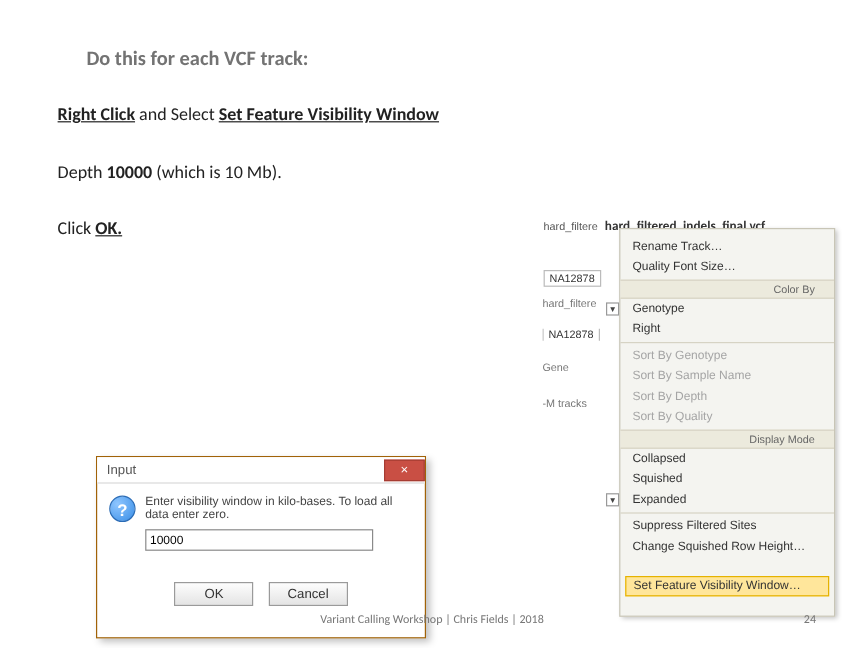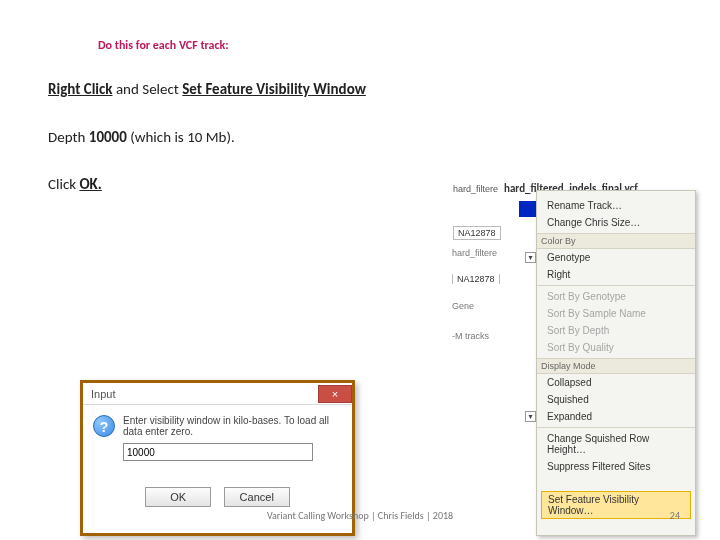--- a/index.html
+++ b/index.html
@@ -14,24 +14,24 @@
   }
   .slide { width: 720px; height: 540px; position: relative; padding: 38px 48px 0 48px; }
   .title {
     font-size: 28px;
     font-weight: 300;
     color: #222;
     margin: 0 0 28px 0;
     font-family: "Segoe UI Light","Segoe UI",Calibri,Arial,sans-serif;
   }
   .subhead {
-    color: #be185d;
+    color: #737373;
     font-weight: 700;
-    font-size: 12px;
-    margin-left: 50px;
+    font-size: 17px;
+    margin-left: 24px;
     margin-bottom: 28px;
   }
   .step { font-size: 15px; margin: 0 0 28px 0; color: #222; max-width: 355px; line-height: 1.3; }
   .step .b { font-weight: 700; }
   .ul { text-decoration: underline; text-align: right; }
 
   .track-label-row {
     display: flex; align-items: center; margin-bottom: 6px;
   }
   .tiny { font-size: 9px; color: #555; margin-right: 6px; font-family: Arial, sans-serif; }
@@ -41,50 +41,50 @@
   }
   .bars-strip {
     height: 16px; width: 176px; display: flex; overflow: hidden;
   }
   .bars-strip span { display:block; height:16px; }
   .bars-bg { background:#0026c2; }
   .bars-r  { background:#d40000; }
 
   
   .ctxmenu {
-    position: absolute; right: 24px; top: 190px; width: 160px;
+    position: absolute; right: 24px; top: 190px; width: 180px;
     background: #f4f4f0; border: 1px solid #c8c5b6; font-size: 10px;
     font-family: "Segoe UI", Tahoma, sans-serif; color: #333;
     box-shadow: 2px 2px 4px rgba(0,0,0,0.25);
   }
   .ctxmenu .item { padding: 3px 10px; }
   .ctxmenu .item.disabled { color: #a5a5a5; }
   .ctxmenu .section {
-    padding: 2px 4px; font-size: 9px; color: #666;
+    padding: 2px 16px; font-size: 9px; color: #666;
     border-top: 1px solid #d6d3c4; border-bottom: 1px solid #d6d3c4;
-    background: #eceadd; margin-top: 2px;
+    background: #eceadd; margin-top: 2px; text-align: right;
   }
   .ctxmenu .hl {
     background: #ffe69b; border: 1px solid #e5b200;
     margin: 16px 4px; padding: 2px 6px;
   }
   .ctxmenu .chev { position: absolute; left: -12px; width: 11px; height: 11px;
     background: #fff; border: 1px solid #999; font-size: 8px; line-height: 9px;
     text-align: center; color: #444;
   }
   .ctxmenu .item-rel { position: relative; }
 
   
   .ghosts { position:absolute; right: 190px; top: 188px; width: 78px; font-size:9px; color:#777; font-family:Arial,sans-serif; }
   .ghosts div { margin-bottom: 16px; white-space: nowrap; overflow:hidden; text-overflow:clip; }
 
   
   .dialog {
     position: absolute; left: 80px; top: 380px; width: 275px;
-    border: 3px solid #a16207; background: #fff;
+    border: 1px solid #a16207; background: #fff;
     box-shadow: 3px 3px 6px rgba(0,0,0,0.25);
     font-family: "Segoe UI", Tahoma, sans-serif;
   }
   .dialog .titlebar {
     height: 22px; background: #fff; border-bottom: 1px solid #d9d9d9;
     display:flex; align-items:center; justify-content:space-between;
     padding: 0 0 0 8px;
   }
   .dialog .titlebar .t { font-size: 11px; color: #555; }
   .dialog .closebtn {
@@ -166,42 +166,42 @@
   <div class="ghosts">
     <div style="margin-top:60px">hard_filtere</div>
     <div><span class="badge">NA12878</span></div>
     <div style="margin-top:17px">Gene</div>
     <div style="margin-top:20px">-M tracks</div>
   </div>
 
   <div class="ctxmenu">
     <div style="height:6px"></div>
     <div class="item">Rename Track…</div>
-    <div class="item">Change Chris Size…</div>
+    <div class="item">Quality Font Size…</div>
     <div class="section">Color By</div>
     <div class="item item-rel">
       <span class="chev">▾</span>
       <span>Genotype</span>
     </div>
     <div class="item">Right</div>
     <div style="border-top:1px solid #d6d3c4;margin:2px 0"></div>
     <div class="item disabled">Sort By Genotype</div>
     <div class="item disabled">Sort By Sample Name</div>
     <div class="item disabled">Sort By Depth</div>
     <div class="item disabled">Sort By Quality</div>
     <div class="section">Display Mode</div>
     <div class="item">Collapsed</div>
     <div class="item">Squished</div>
     <div class="item item-rel">
       <span class="chev">▾</span>
       <span>Expanded</span>
     </div>
     <div style="border-top:1px solid #d6d3c4;margin:2px 0"></div>
+    <div class="item">Suppress Filtered Sites</div>
     <div class="item">Change Squished Row Height…</div>
-    <div class="item">Suppress Filtered Sites</div>
     <div class="hl">Set Feature Visibility Window…</div>
   </div>
 
   <div class="dialog">
     <div class="titlebar">
       <span class="t">Input</span>
       <span class="closebtn">×</span>
     </div>
     <div class="body">
       <div class="qmark">?</div>

